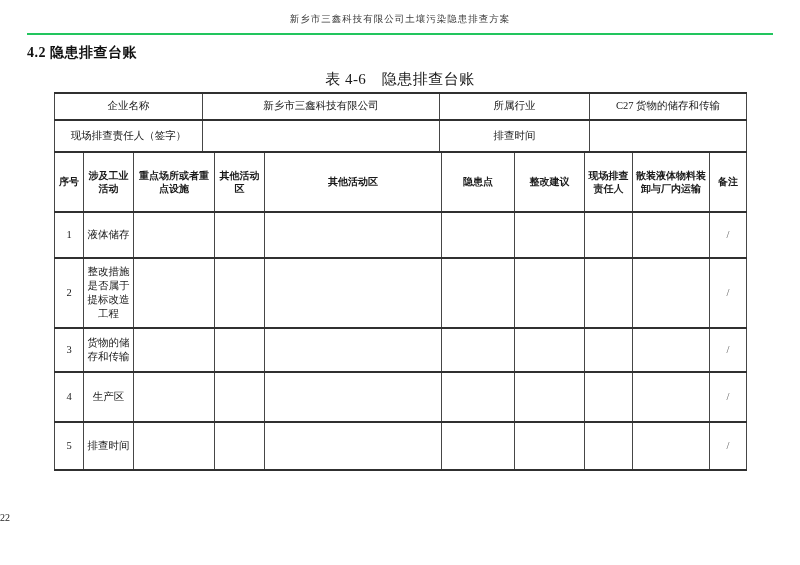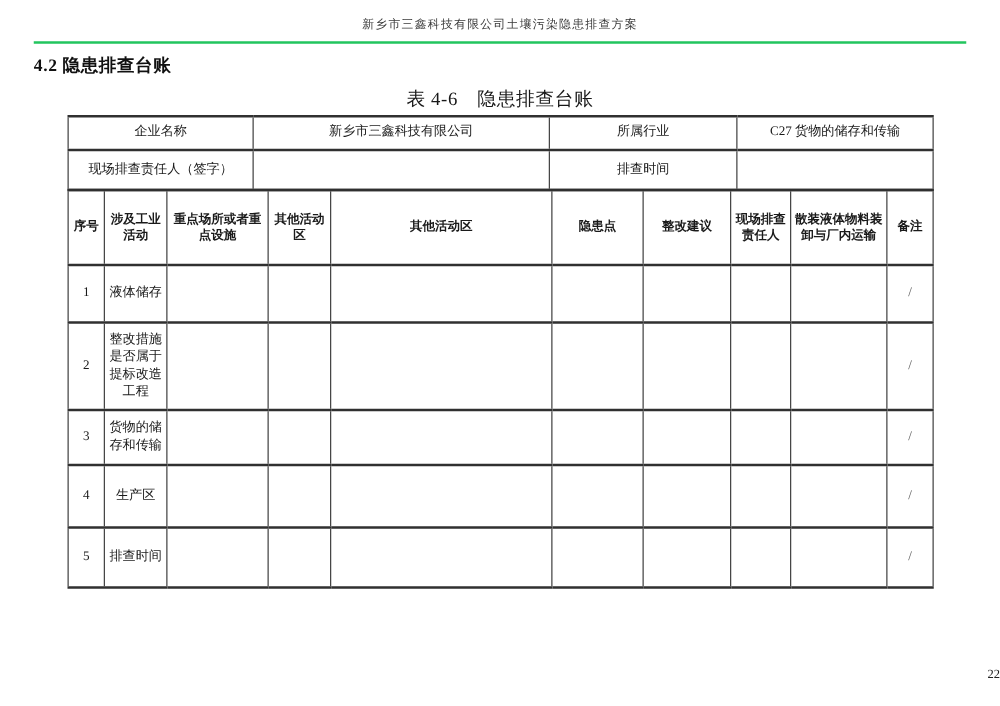--- a/index.html
+++ b/index.html
@@ -38,22 +38,22 @@
   .ledger-table th { font-weight:bold; font-size:10px; }
   .ledger-table td { font-size:10.5px; font-weight:normal; }
   .ledger-table tr.hdr { height:60px; }
   .ledger-table tr.b1 { height:46px; }
   .ledger-table tr.b2 { height:70px; }
   .ledger-table tr.b3 { height:44px; }
   .ledger-table tr.b4 { height:50px; }
   .ledger-table tr.b5 { height:48px; }
   .remark-cell { color:#555; }
   .page-number {
-    position:absolute; bottom:20px; left:0; right:0;
-    text-align:right; font-size:10px; color:#222;
+    position:absolute; bottom:42px; left:0; right:0;
+    text-align:left; font-size:10px; color:#222;
   }
 </style>
 </head>
 <body>
 
 <div class="page">
 
   <div class="doc-header">
     <span>新乡市三鑫科技有限公司土壤污染隐患排查方案</span>
   </div>

